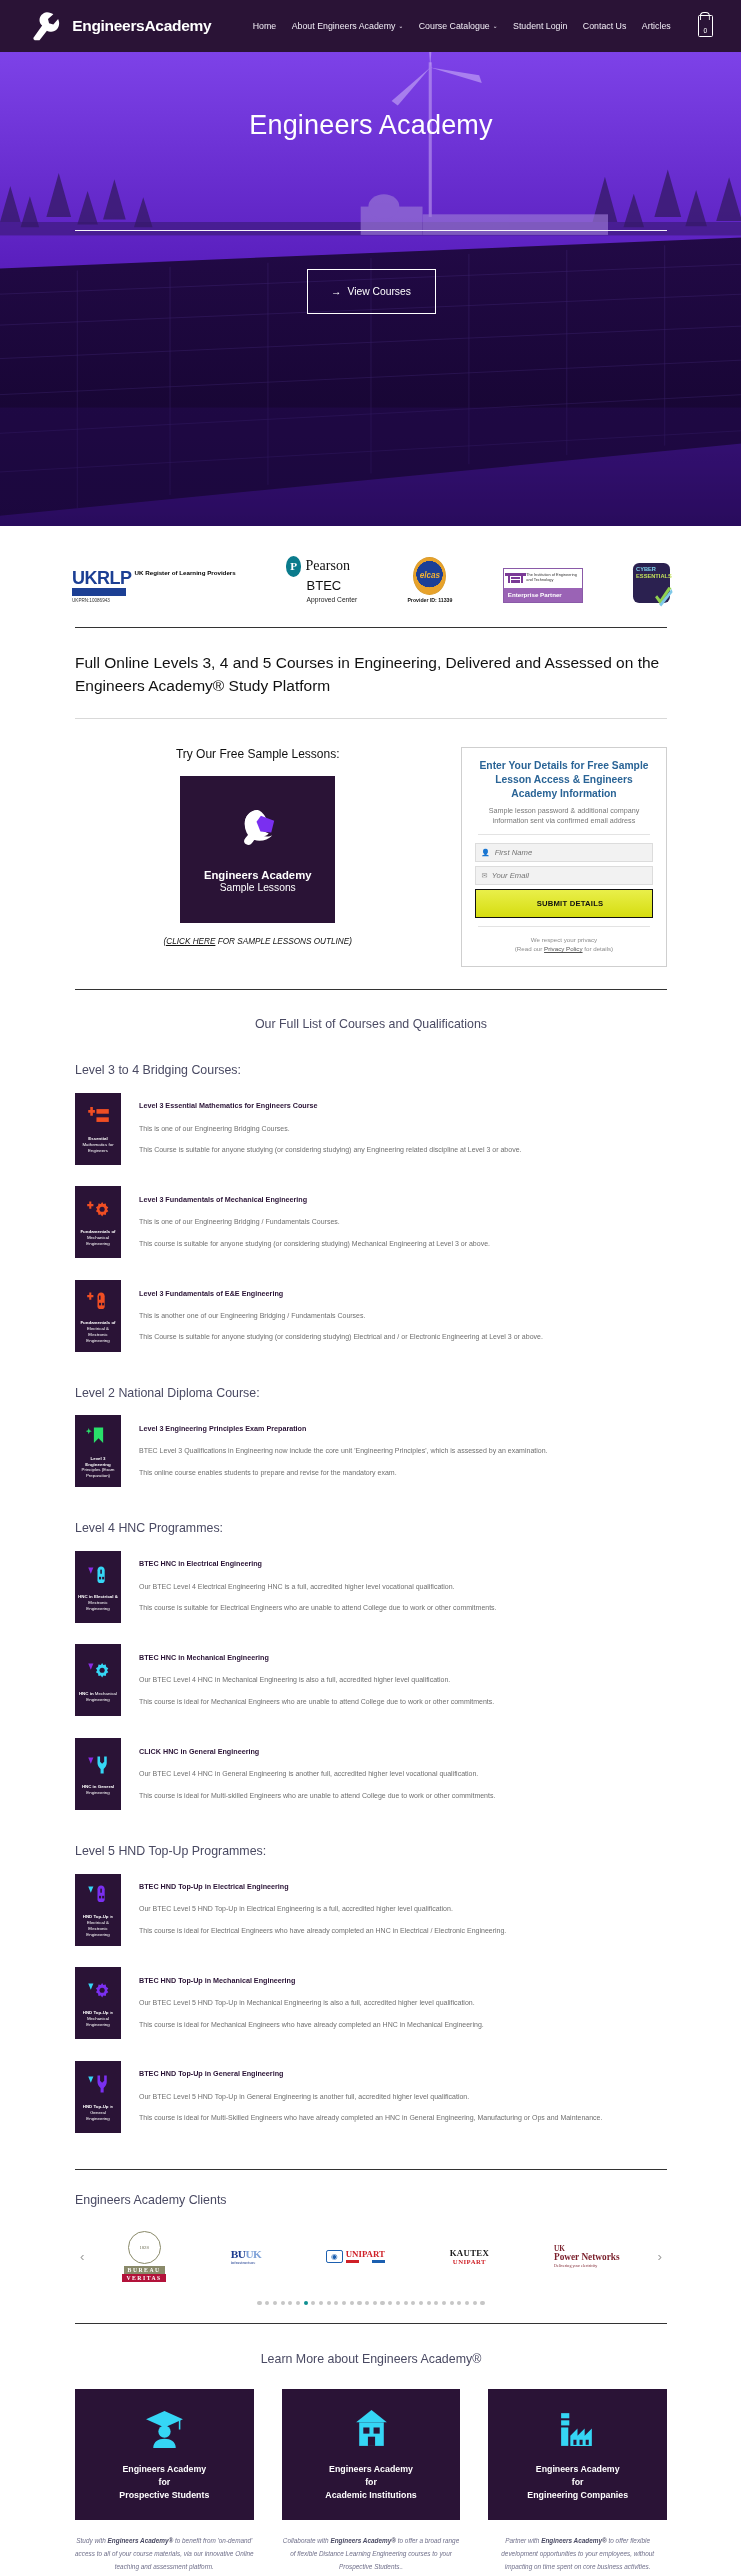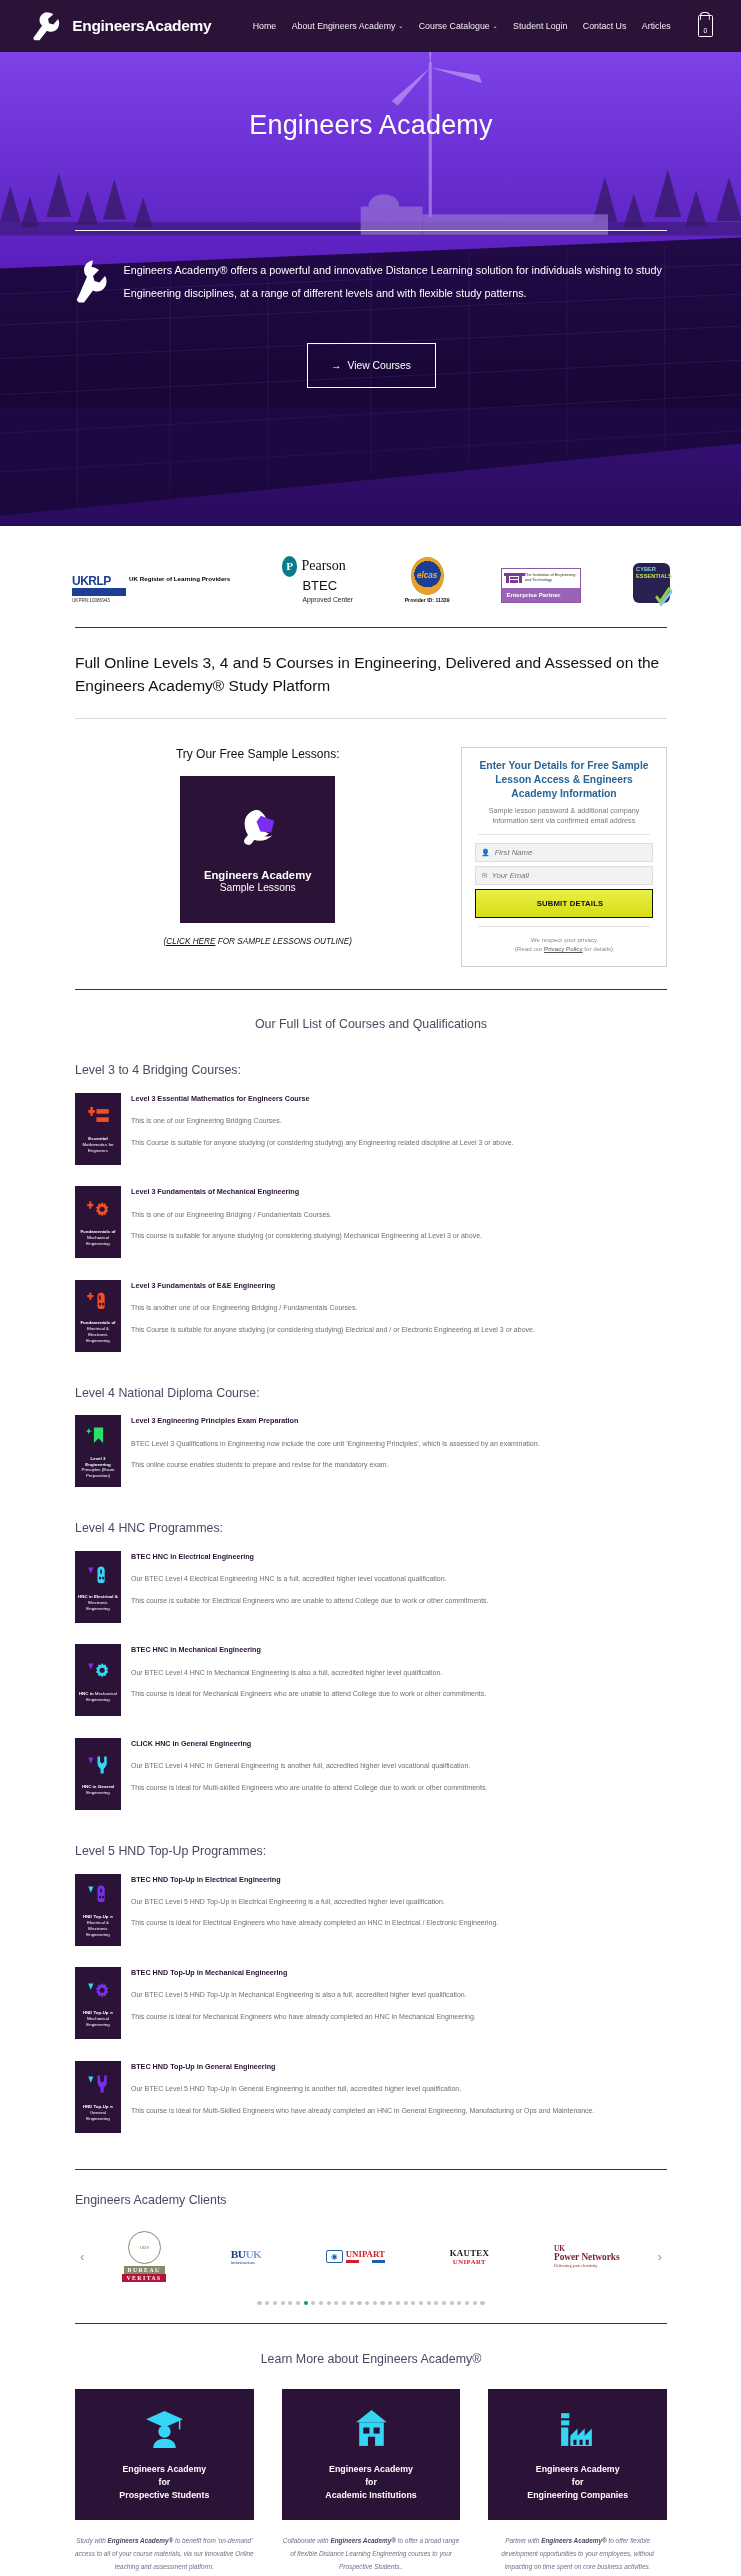--- a/index.html
+++ b/index.html
@@ -85,21 +85,21 @@
     background:#fff;padding:30px 0 24px;
   }
   .accred-row{
     width:598px;margin:0 auto;display:flex;align-items:flex-end;
     justify-content:space-between;gap:9.3px;
   }
   .accred-item{display:flex;flex-direction:column;align-items:center;gap:3.1px;}
 
   .ukrlp-box{display:flex;align-items:flex-start;gap:3.1px;}
   .ukrlp-left{display:flex;flex-direction:column;}
-  .ukrlp-word{color:#1c3f94;font-size:12px;font-weight:bold;letter-spacing:-0.5px;line-height:1;}
+  .ukrlp-word{color:#1c3f94;font-size:18px;font-weight:bold;letter-spacing:-0.5px;line-height:1;}
   .ukrlp-bar{width:54px;height:8.2px;background:#1c3f94;margin-top:1.5px;}
   .ukrlp-num{font-size:4.6px;color:#333;margin-top:1.5px;}
   .ukrlp-right{font-size:6.2px;font-weight:bold;color:#000;line-height:1.35;}
 
   .pearson-box{display:flex;flex-direction:column;align-items:flex-start;}
   .pearson-top{display:flex;align-items:center;gap:4.1px;}
   .pearson-mark{
     width:15.5px;height:20.6px;border-radius:50%;background:#0a7b8c;
     color:#fff;display:flex;align-items:center;justify-content:center;
     font-size:11.3px;font-weight:bold;font-family:"Liberation Serif",serif;
@@ -191,21 +191,21 @@
 
   
   .courses-title{
     text-align:center;font-size:12.4px;color:#4a4a63;font-weight:normal;padding:28px 0 19.6px;
   }
   .level-head{
     width:592px;margin:0 auto;font-size:12.4px;color:#4a4a63;font-weight:normal;
     padding:12.4px 0 15.5px;
   }
   .course-row{
-    width:592px;margin:0 auto;display:flex;gap:10px;padding-bottom:21.6px;align-items:flex-start;
+    width:592px;margin:0 auto;display:flex;gap:18px;padding-bottom:21.6px;align-items:flex-end;
   }
   .course-thumb{
     width:46px;height:72px;background:#2a1336;flex:none;
     display:flex;flex-direction:column;align-items:center;justify-content:center;
     padding:4.1px 3.1px;cursor:pointer;
   }
   .thumb-icon{height:27px;display:flex;align-items:center;justify-content:center;margin-bottom:5.2px;}
   .thumb-label{
     color:#fff;font-size:4.4px;line-height:1.35;text-align:center;
   }
@@ -370,26 +370,20 @@
         <path d="M910 392 L910 800"></path>
         <path d="M1100 384 L1100 782"></path>
       <path d="M1290 375 L1290 764"></path>
     </g>
     <rect x="0" y="690" width="1440" height="230" fill="#2b0d5e" opacity=".35"></rect>
   </svg>
 
   <div class="hero-inner">
     <h1 class="hero-title">Engineers Academy</h1>
     <div class="hero-rule"></div>
-    <div class="hero-blurb">
-      <svg class="hero-wrench" viewBox="0 0 64 92">
-        <path fill="#ffffff" d="M34 4c-10 1-18 9-18 19 0 5 2 10 6 13L4 78c-3 3-3 6 0 8l2 2h10l18-24c2 1 5 2 8 2 11 0 19-9 19-20 0-4-1-8-3-11l-11 13-10-3-3-10 12-12c-4-3-9-6-15-6z"></path>
-      </svg>
-      <p>Engineers Academy® offers a powerful and innovative Distance Learning solution for individuals wishing to study Engineering disciplines, at a range of different levels and with flexible study patterns.</p>
-    </div>
     <button class="hero-cta">
       <span>→</span>
       <span>View Courses</span>
     </button>
   </div>
 </section>
 
 <section class="accred">
   <div class="accred-row">
 
@@ -559,21 +553,21 @@
     </div>
     <div class="thumb-label"><b>Fundamentals of</b><span> Electrical &amp; Electronic Engineering</span></div>
   </div>
   <div class="course-body">
     <h5>Level 3 Fundamentals of E&amp;E Engineering</h5>
     <p>This is another one of our Engineering Bridging / Fundamentals Courses.</p>
     <p>This Course is suitable for anyone studying (or considering studying) Electrical and / or Electronic Engineering at Level 3 or above.</p>
   </div>
 </div>
 
-<h3 class="level-head">Level 4 National Diploma Course:</h3>
+<h3 class="level-head">Level 2 National Diploma Course:</h3>
 
 <div class="course-row">
   <div class="course-thumb">
     <div class="thumb-icon">
       <svg width="24" height="21.6" viewBox="0 0 46 42">
           <path fill="#29e06a" d="M5 4l1.5 4.5L11 10l-4.5 1.5L5 16l-1.5-4.5L-1 10l4.5-1.5z"></path>
           <path fill="#29e06a" d="M15 3h18v30l-9-9-9 9z"></path>
         </svg>
     </div>
     <div class="thumb-label"><b>Level 3 Engineering</b><span> Principles (Exam Preparation)</span></div>

